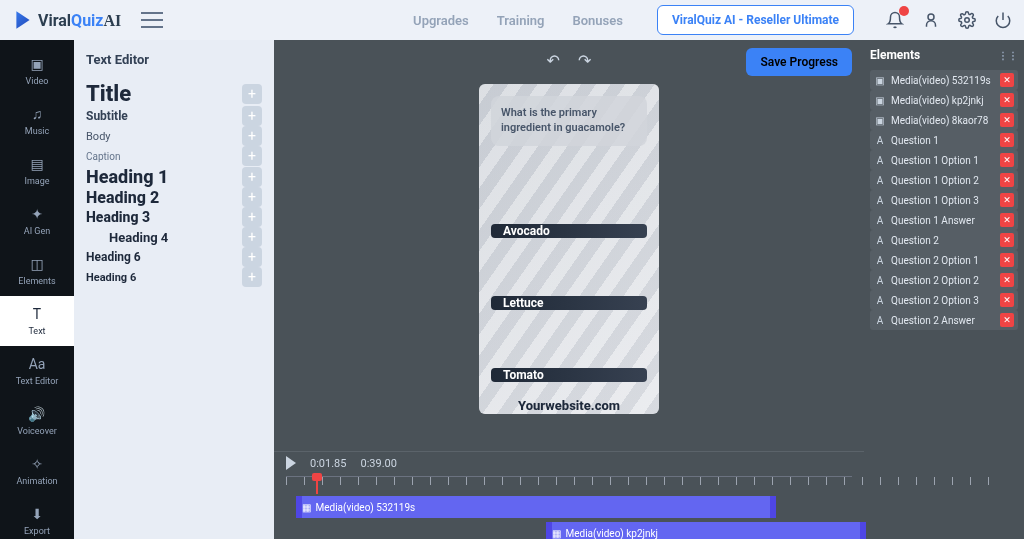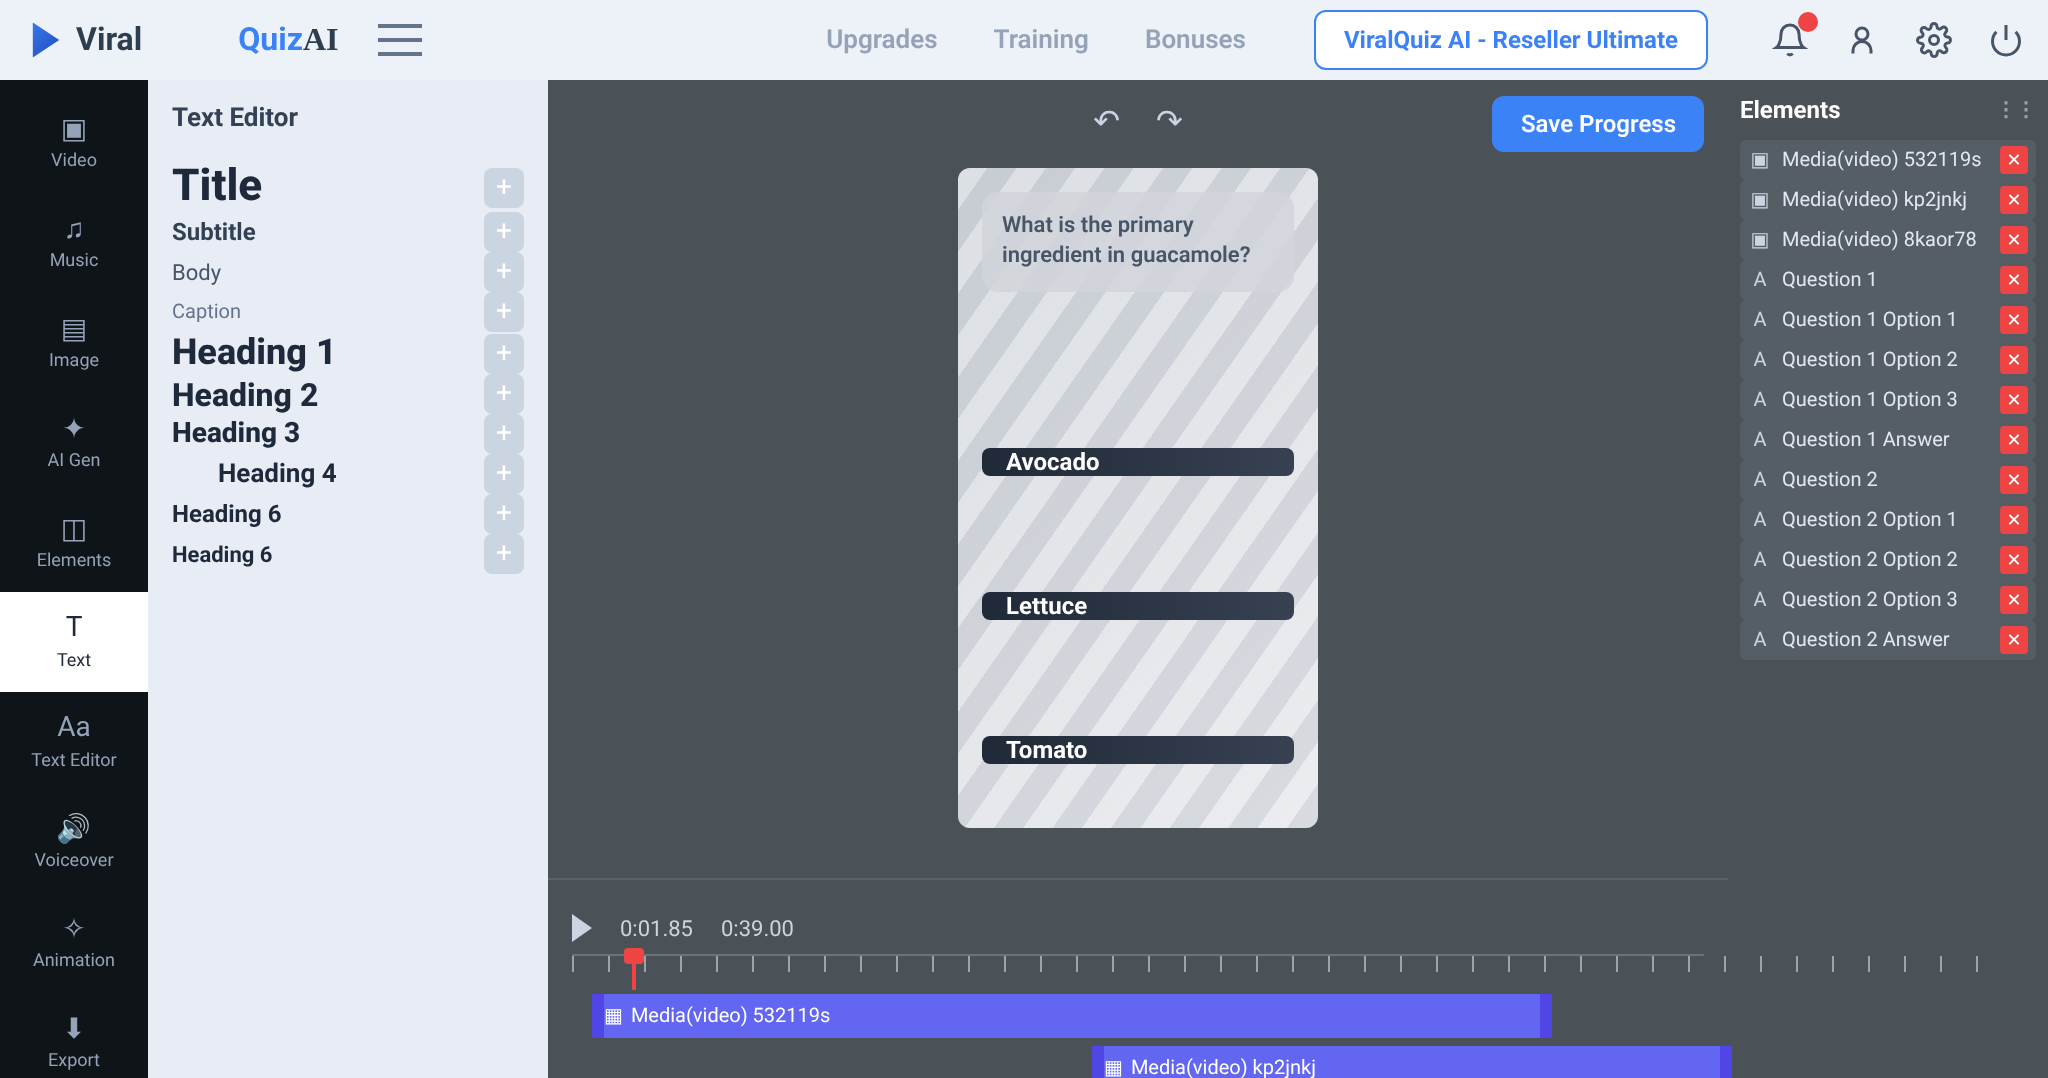--- a/index.html
+++ b/index.html
@@ -1,21 +1,21 @@
 <!DOCTYPE html>
 <html><head>
 <meta charset="utf-8">
 <style>
 * { box-sizing: border-box; margin: 0; padding: 0; font-family: -apple-system, BlinkMacSystemFont, 'Segoe UI', Roboto, sans-serif; }
 body { width: 1024px; height: 539px; overflow: hidden; background: #edf1f8; }
 .topbar { height: 40px; background: #edf1f8; display: flex; align-items: center; padding: 0 12px; gap: 14px; }
 .logo { display: flex; align-items: center; gap: 4px; font-weight: 700; font-size: 16px; color: #1a365d; }
 .logo .play { width: 22px; height: 22px; background: linear-gradient(135deg,#3b82f6,#1e40af); clip-path: polygon(20% 10%, 80% 50%, 20% 90%); position: relative; }
 .logo .viral { color: #2c3e50; }
-.logo .quiz { color: #3b82f6; margin-left: 48px; }
+.logo .quiz { color: #3b82f6; }
 .logo .ai { color: #2c3e50; font-family: Liberation Serif, serif; }
 .hamburger { width: 22px; height: 16px; display:flex;flex-direction:column;justify-content:space-between;cursor:pointer;margin-left:6px;}
 .hamburger span{height:2px;background:#64748b;}
 .nav-links { display: flex; gap: 28px; color: #94a3b8; font-size: 13px; font-weight: 600; margin-left: auto; margin-right: 20px; }
 .nav-links span { cursor: pointer; }
 .reseller-btn { border: 1px solid #3b82f6; color: #3b82f6; background: #fff; padding: 7px 14px; border-radius: 6px; font-size: 12px; font-weight: 700; cursor:pointer; }
 .top-icons { display: flex; gap: 18px; margin-left: 18px; color:#475569; align-items:center;}
 .top-icons > div{width:18px;height:18px;cursor:pointer;position:relative;}
 .bell-badge{position:absolute;top:-5px;right:-5px;width:10px;height:10px;background:#ef4444;border-radius:50%;}
 .main { display: flex; height: calc(100% - 40px); }
@@ -33,29 +33,29 @@
 .text-row .lbl.h1{font-size:18px;font-weight:800;color:#1e293b;}
 .text-row .lbl.h2{font-size:16px;font-weight:800;color:#1e293b;}
 .text-row .lbl.h3{font-size:14px;font-weight:800;color:#1e293b;}
 .text-row .lbl.h4{font-size:13px;font-weight:700;color:#1e293b;margin-left:23px;}
 .text-row .lbl.h5{font-size:12px;font-weight:700;color:#1e293b;}
 .text-row .lbl.h6{font-size:11px;font-weight:700;color:#1e293b;}
 .plus-btn{width:20px;height:20px;background:#cbd5e1;border-radius:4px;color:#fff;display:flex;align-items:center;justify-content:center;font-size:14px;cursor:pointer;}
 .canvas-area{flex:1;background:#4a5258;display:flex;flex-direction:column;position:relative;}
 .canvas-top{height:40px;display:flex;align-items:center;justify-content:center;gap:18px;position:relative;}
 .canvas-top .undo{color:#cbd5e1;font-size:16px;cursor:pointer;}
-.save-btn{position:absolute;right:12px;top:8px;background:#3b82f6;color:#ffffff;border:none;padding:7px 14px;border-radius:6px;font-size:12px;font-weight:600;cursor:pointer;}
+.save-btn{position:absolute;right:12px;top:8px;background:#3b82f6;color:#000000;border:none;padding:7px 14px;border-radius:6px;font-size:12px;font-weight:600;cursor:pointer;}
 .stage{flex:1;display:flex;align-items:flex-start;justify-content:center;padding-top:4px;}
 .phone{width:180px;height:330px;background:linear-gradient(135deg,#d1d5db,#e5e7eb);border-radius:6px;position:relative;overflow:hidden;display:flex;flex-direction:column;padding:12px;gap:16px;}
 .phone::before{content:"";position:absolute;inset:0;background:repeating-linear-gradient(125deg,rgba(255,255,255,0.4) 0 12px,rgba(156,163,175,0.3) 12px 24px);opacity:0.6;}
 .question-box{background:rgba(209,213,219,0.85);border-radius:8px;padding:10px;color:#475569;font-size:11px;font-weight:600;position:relative;z-index:1;line-height:1.35;}
 .options{display:flex;flex-direction:column;gap:12px;margin-top:16px;position:relative;z-index:1;}
 .option{background:linear-gradient(90deg,#1f2937,#374151);color:#fff;padding:0 12px;border-radius:4px;font-size:12px;font-weight:700;margin-top:46px;}
 .website{margin-top:auto;text-align:center;font-weight:800;color:#1e293b;font-size:13px;position:relative;z-index:1;}
-.timeline{height:100px;background:#4a5258;border-top:1px solid #5b636a;padding:17px 12px;}
+.timeline{height:88px;background:#4a5258;border-top:1px solid #5b636a;padding:4px 12px;}
 .tl-top{display:flex;align-items:center;gap:14px;color:#cbd5e1;font-family:monospace;font-size:11px;}
 .play-tl{width:0;height:0;border-left:10px solid #cbd5e1;border-top:7px solid transparent;border-bottom:7px solid transparent;cursor:pointer;}
 .ruler{height:18px;background:#4a5258;margin-top:6px;position:relative;border-top:1px solid #6b7280;}
 .tick{position:absolute;top:0;width:1px;height:8px;background:#9ca3af;}
 .playhead{position:absolute;top:0;left:30px;width:2px;height:100%;background:#ef4444;}
 .playhead::before{content:"";position:absolute;top:-4px;left:-4px;width:10px;height:8px;background:#ef4444;border-radius:2px;}
 .tracks{margin-top:2px;display:flex;flex-direction:column;gap:4px;}
 .clip{height:22px;background:#6366f1;color:#fff;font-size:10px;display:flex;align-items:center;padding:0 6px;gap:4px;border-radius:2px;position:relative;}
 .clip .handle{width:6px;height:100%;background:#4f46e5;position:absolute;}
 .clip .handle.l{left:0;}.clip .handle.r{right:0;}
@@ -200,20 +200,21 @@
       <button class="save-btn">Save Progress</button>
     </div>
     <div class="stage">
       <div class="phone">
         <div class="question-box">What is the primary ingredient in guacamole?</div>
         <div class="options" id="options">
             <div class="option">Avocado</div>
             <div class="option">Lettuce</div>
             <div class="option">Tomato</div>
           </div>
+        <div class="website">Yourwebsite.com</div>
       </div>
     </div>
     <div class="timeline">
       <div class="tl-top">
         <div class="play-tl"></div>
         <span>0:01.85</span>
         <span>0:39.00</span>
       </div>
       <div class="ruler" id="ruler">
         <div class="playhead"></div>

